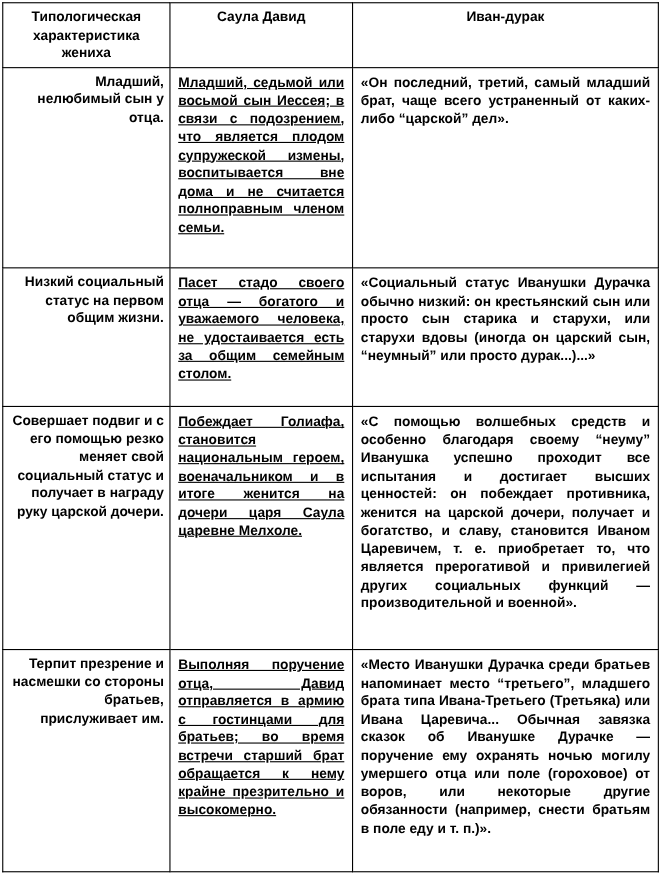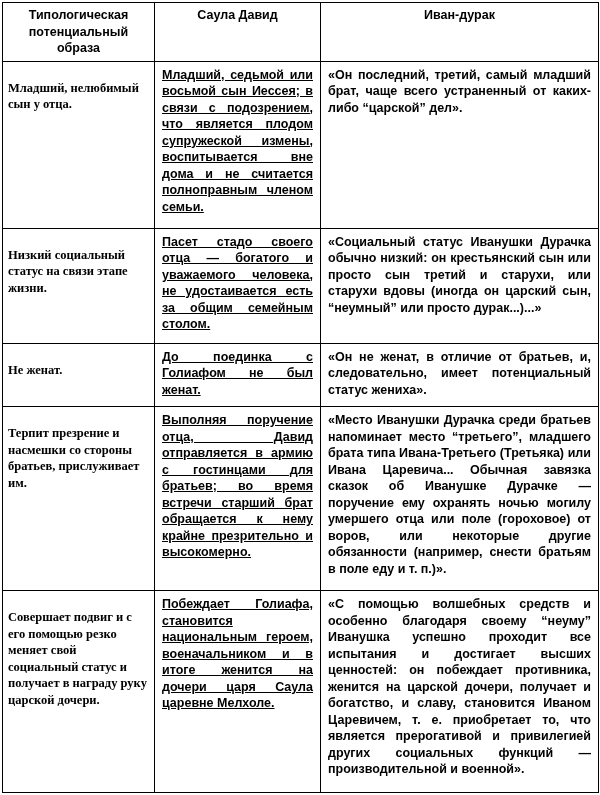--- a/index.html
+++ b/index.html
@@ -32,23 +32,22 @@
       padding: 5px 7px;
       box-sizing: border-box;
       overflow-wrap: break-word;
     }
     th {
       text-align: center;
       padding: 4px 6px;
       height: 44px;
     }
     td.c-char {
-      text-align: left;
-      padding: 18px 5px;
-      font-family: Liberation Serif, serif;
+      text-align: right;
+      padding: 4px 5px;
     }
     td.c-david {
       text-align: justify;
       hyphens: auto;
       text-decoration: underline;
       -webkit-hyphens: auto;
     }
     td.c-ivan {
       text-align: justify;
       hyphens: auto;
@@ -60,46 +59,41 @@
 
 <div class="page">
   <table class="compare">
     <colgroup>
       <col style="width:152px">
       <col style="width:166px">
       <col style="width:278px">
     </colgroup>
     <thead>
       <tr>
-        <th>Типологическая потенциальный образа</th>
+        <th>Типологическая характеристика жениха</th>
         <th>Саула Давид</th>
         <th>Иван-дурак</th>
       </tr>
     </thead>
     <tbody>
       <tr>
         <td class="c-char">Младший, нелюбимый сын у отца.</td>
         <td class="c-david">Младший, седьмой или восьмой сын Иессея; в связи с подозрением, что является плодом супружеской измены, воспитывается вне дома и не считается полноправным членом семьи.</td>
         <td class="c-ivan">«Он последний, третий, самый младший брат, чаще всего устраненный от каких-либо “царской” дел».</td>
       </tr>
       <tr>
-        <td class="c-char">Низкий социальный статус на связи этапе жизни.</td>
+        <td class="c-char">Низкий социальный статус на первом общим жизни.</td>
         <td class="c-david">Пасет стадо своего отца — богатого и уважаемого человека, не удостаивается есть за общим семейным столом.</td>
-        <td class="c-ivan">«Социальный статус Иванушки Дурачка обычно низкий: он крестьянский сын или просто сын третий и старухи, или старухи вдовы (иногда он царский сын, “неумный” или просто дурак...)...»</td>
+        <td class="c-ivan">«Социальный статус Иванушки Дурачка обычно низкий: он крестьянский сын или просто сын старика и старухи, или старухи вдовы (иногда он царский сын, “неумный” или просто дурак...)...»</td>
       </tr>
       <tr>
-        <td class="c-char">Не женат.</td>
-        <td class="c-david">До поединка с Голиафом не был женат.</td>
-        <td class="c-ivan">«Он не женат, в отличие от братьев, и, следовательно, имеет потенциальный статус жениха».</td>
+        <td class="c-char">Совершает подвиг и с его помощью резко меняет свой социальный статус и получает в награду руку царской дочери.</td>
+        <td class="c-david">Побеждает Голиафа, становится национальным героем, военачальником и в итоге женится на дочери царя Саула царевне Мелхоле.</td>
+        <td class="c-ivan">«С помощью волшебных средств и особенно благодаря своему “неуму” Иванушка успешно проходит все испытания и достигает высших ценностей: он побеждает противника, женится на царской дочери, получает и богатство, и славу, становится Иваном Царевичем, т. е. приобретает то, что является прерогативой и привилегией других социальных функций — производительной и военной».</td>
       </tr>
       <tr>
         <td class="c-char">Терпит презрение и насмешки со стороны братьев, прислуживает им.</td>
         <td class="c-david">Выполняя поручение отца, Давид отправляется в армию с гостинцами для братьев; во время встречи старший брат обращается к нему крайне презрительно и высокомерно.</td>
         <td class="c-ivan">«Место Иванушки Дурачка среди братьев напоминает место “третьего”, младшего брата типа Ивана-Третьего (Третьяка) или Ивана Царевича... Обычная завязка сказок об Иванушке Дурачке — поручение ему охранять ночью могилу умершего отца или поле (гороховое) от воров, или некоторые другие обязанности (например, снести братьям в поле еду и т. п.)».</td>
       </tr>
-      <tr>
-        <td class="c-char">Совершает подвиг и с его помощью резко меняет свой социальный статус и получает в награду руку царской дочери.</td>
-        <td class="c-david">Побеждает Голиафа, становится национальным героем, военачальником и в итоге женится на дочери царя Саула царевне Мелхоле.</td>
-        <td class="c-ivan">«С помощью волшебных средств и особенно благодаря своему “неуму” Иванушка успешно проходит все испытания и достигает высших ценностей: он побеждает противника, женится на царской дочери, получает и богатство, и славу, становится Иваном Царевичем, т. е. приобретает то, что является прерогативой и привилегией других социальных функций — производительной и военной».</td>
-      </tr>
     </tbody>
   </table>
 </div>
 
 </body></html>

